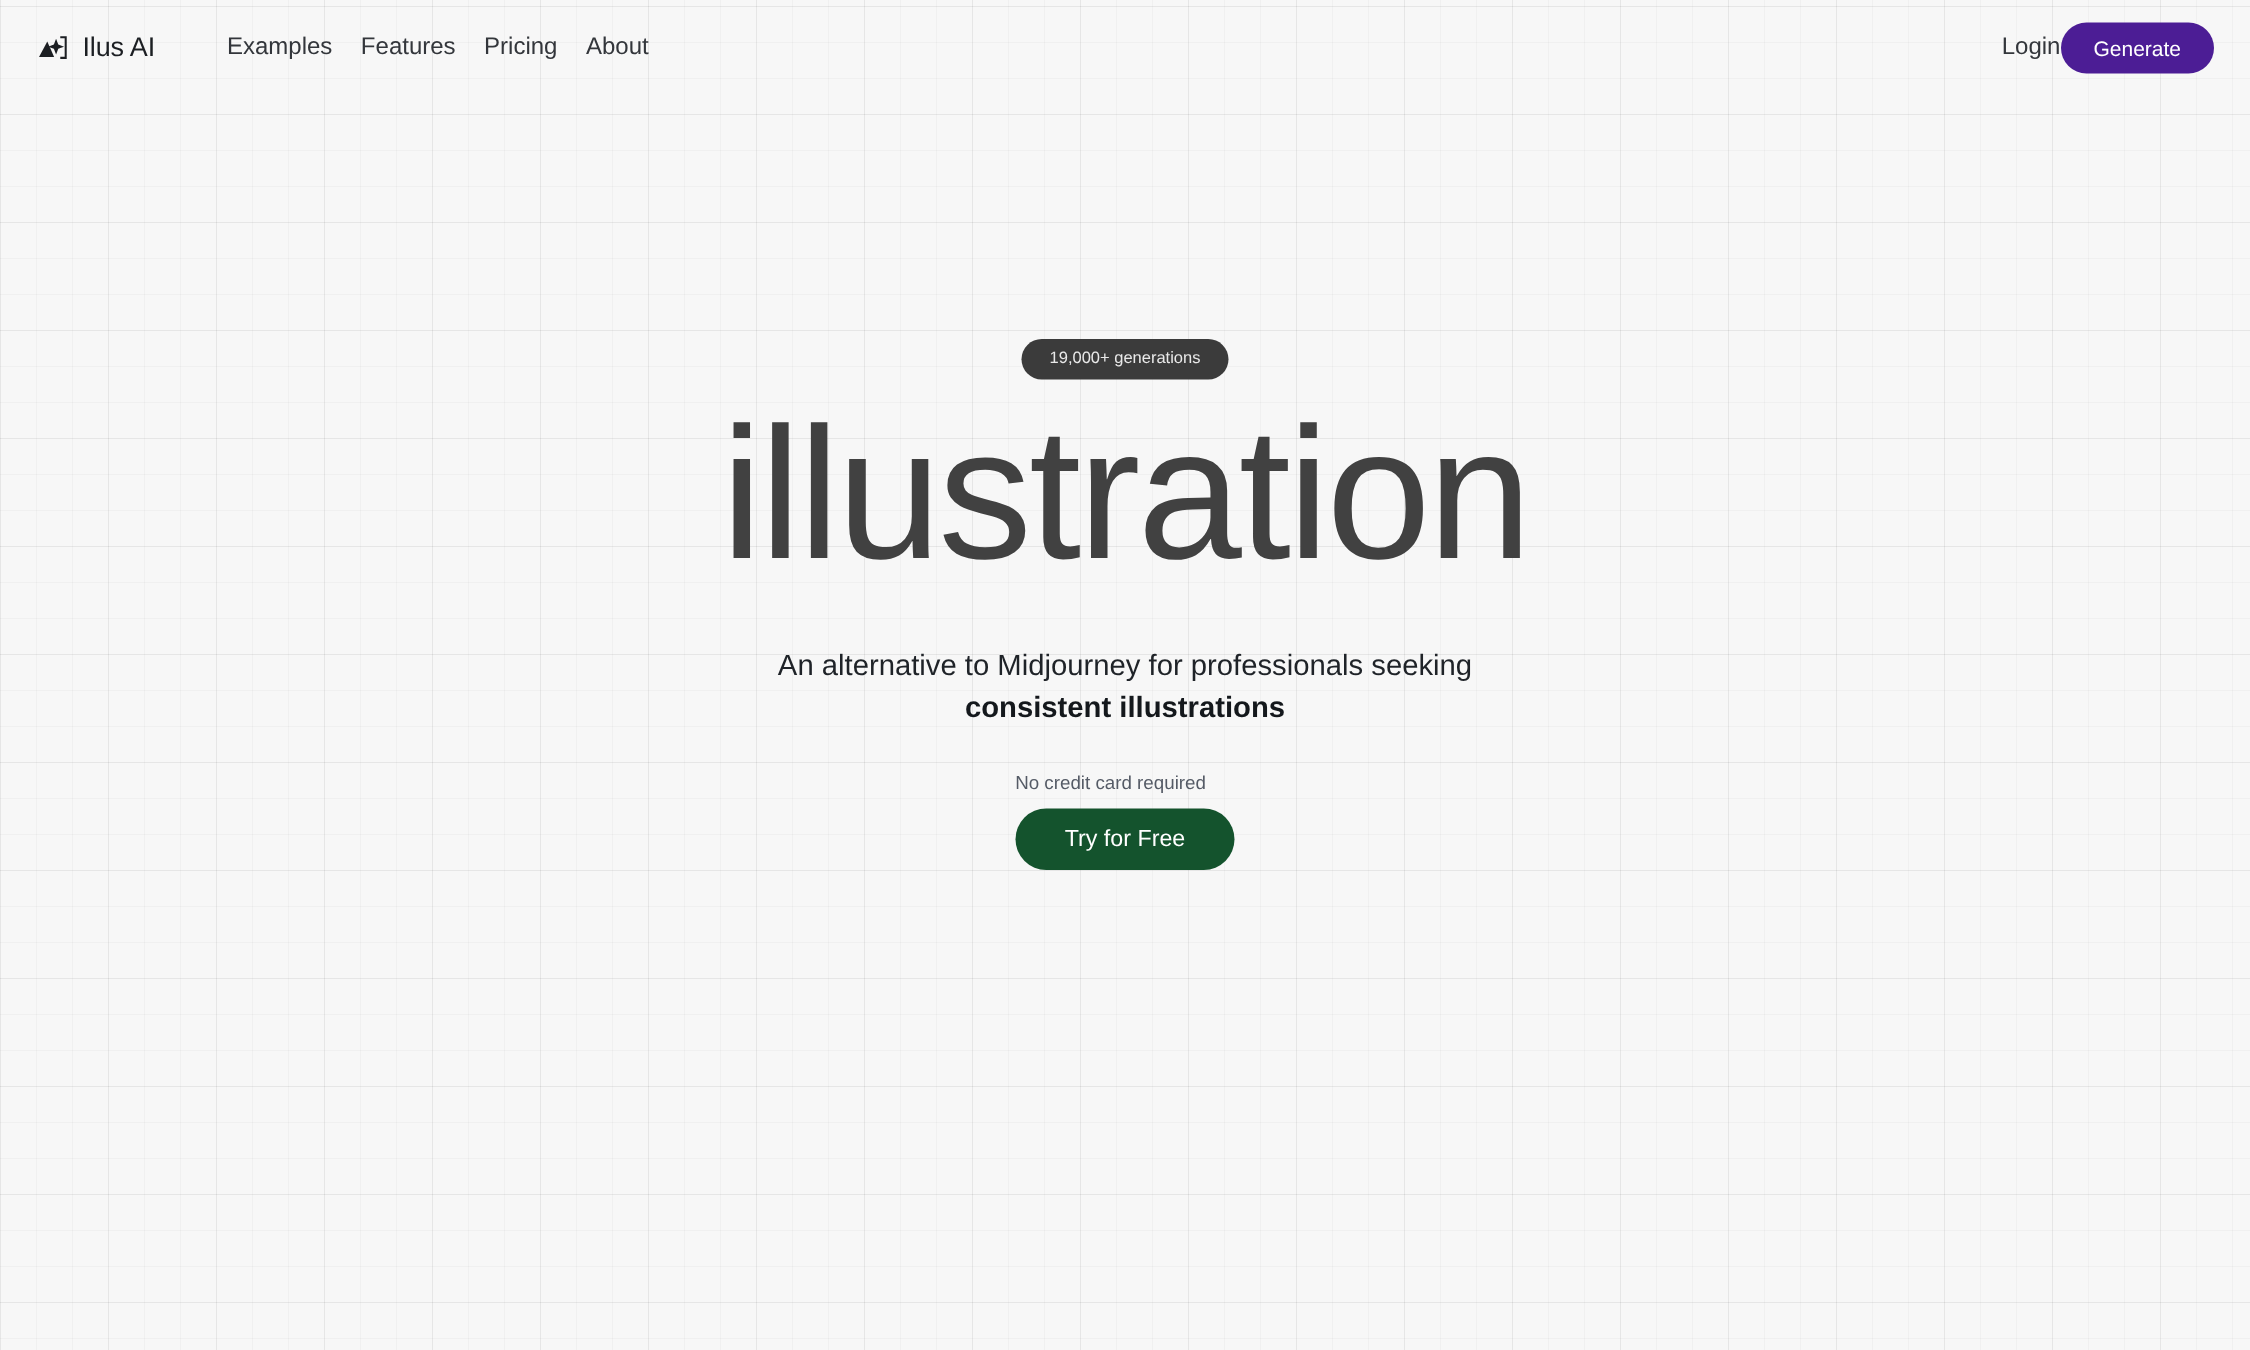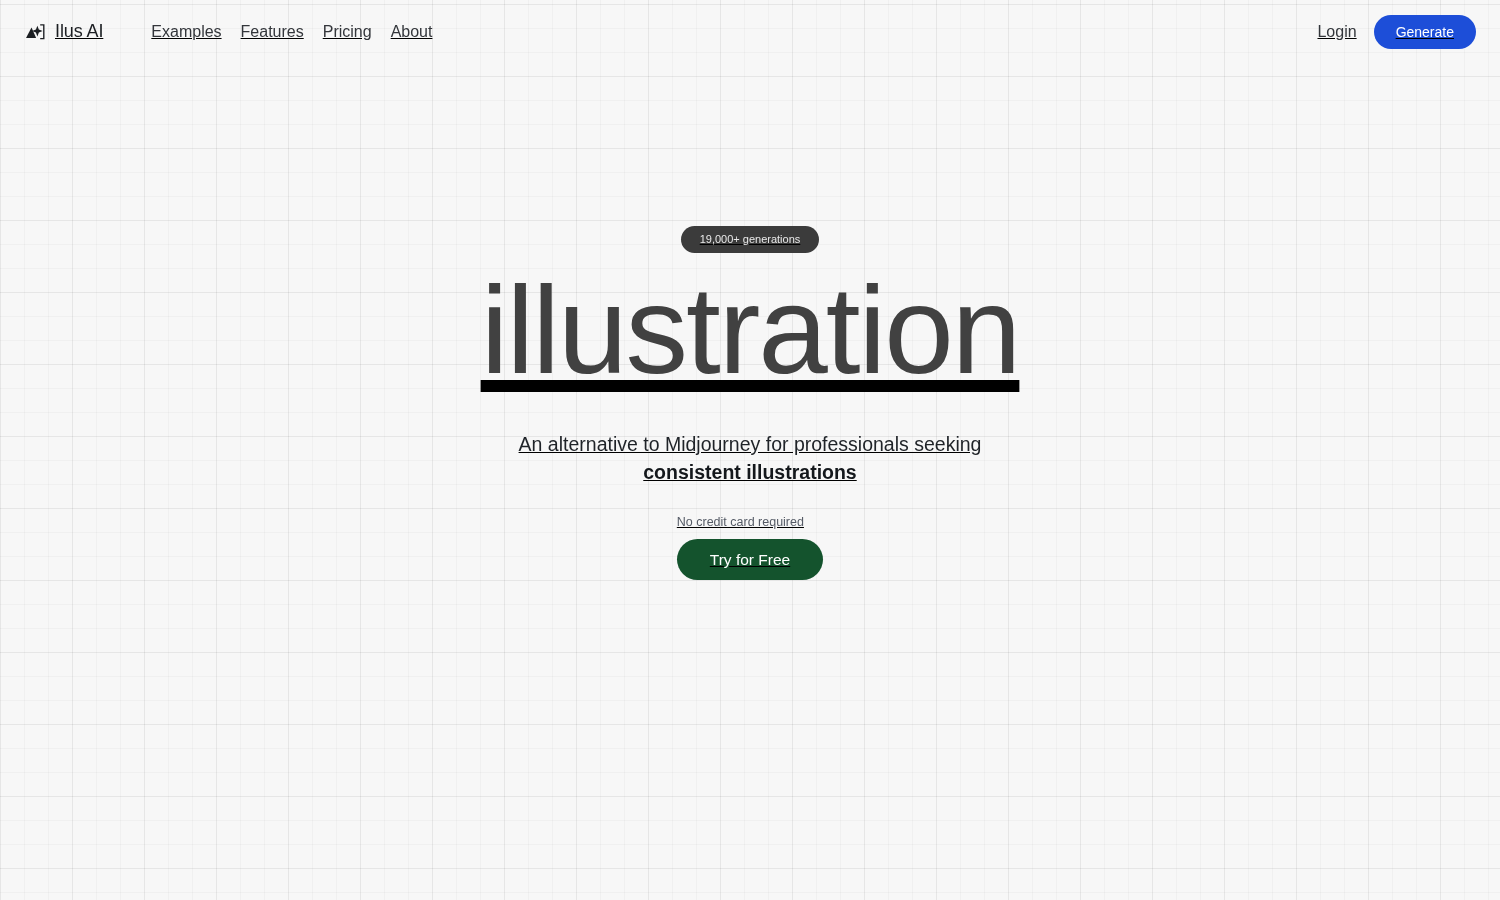--- a/index.html
+++ b/index.html
@@ -29,21 +29,21 @@
       linear-gradient(to bottom, rgba(0,0,0,0.045) 1px, transparent 1px);
     background-size:
       24px 24px,
       24px 24px,
       72px 72px,
       72px 72px;
     background-position: 0 4px, 0 4px, 0 4px, 0 4px;
     z-index: 0;
   }
 
-  #page { position: relative; z-index: 1; width: 1500px; height: 772px; text-decoration: underline; }
+  #page { position: relative; z-index: 1; width: 1500px; height: 772px; }
 
   
   .site-header {
     height: 63px;
     display: flex;
     align-items: center;
     padding: 0 24px 0 24px;
   }
 
   .brand {
@@ -75,30 +75,30 @@
     color: #33363b;
     text-decoration: none;
     cursor: pointer;
     white-space: nowrap;
   }
 
   .header-right {
     margin-left: auto;
     display: flex;
     align-items: center;
-    gap: 17px;
+    gap: 0;
   }
   .login-link {
     font-size: 16px;
     color: #33363b;
     text-decoration: none;
     cursor: pointer;
   }
   .btn-generate {
-    background: #1d4ed8;
+    background: #4c1d95;
     color: #ffffff;
     font-size: 14px;
     font-family: "Liberation Sans", sans-serif;
     border: none;
     border-radius: 999px;
     padding: 10px 22px;
     cursor: pointer;
     line-height: 1;
     text-align: right;
   }

